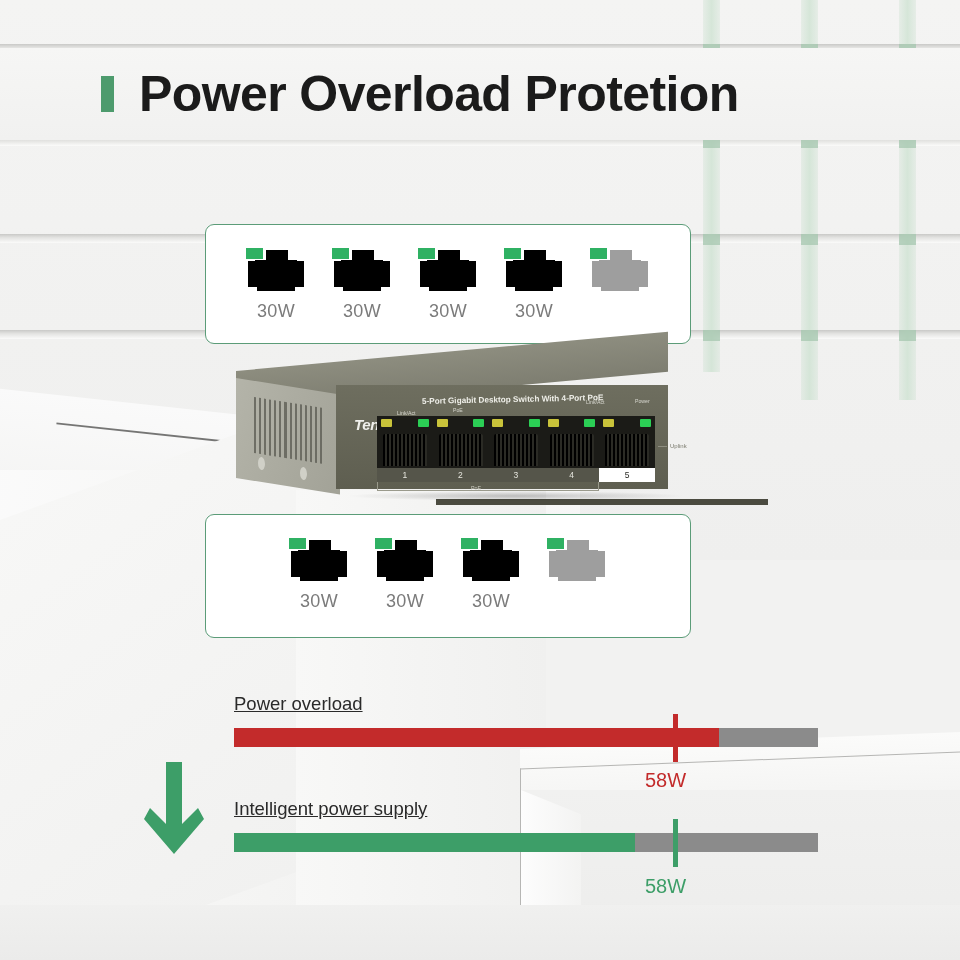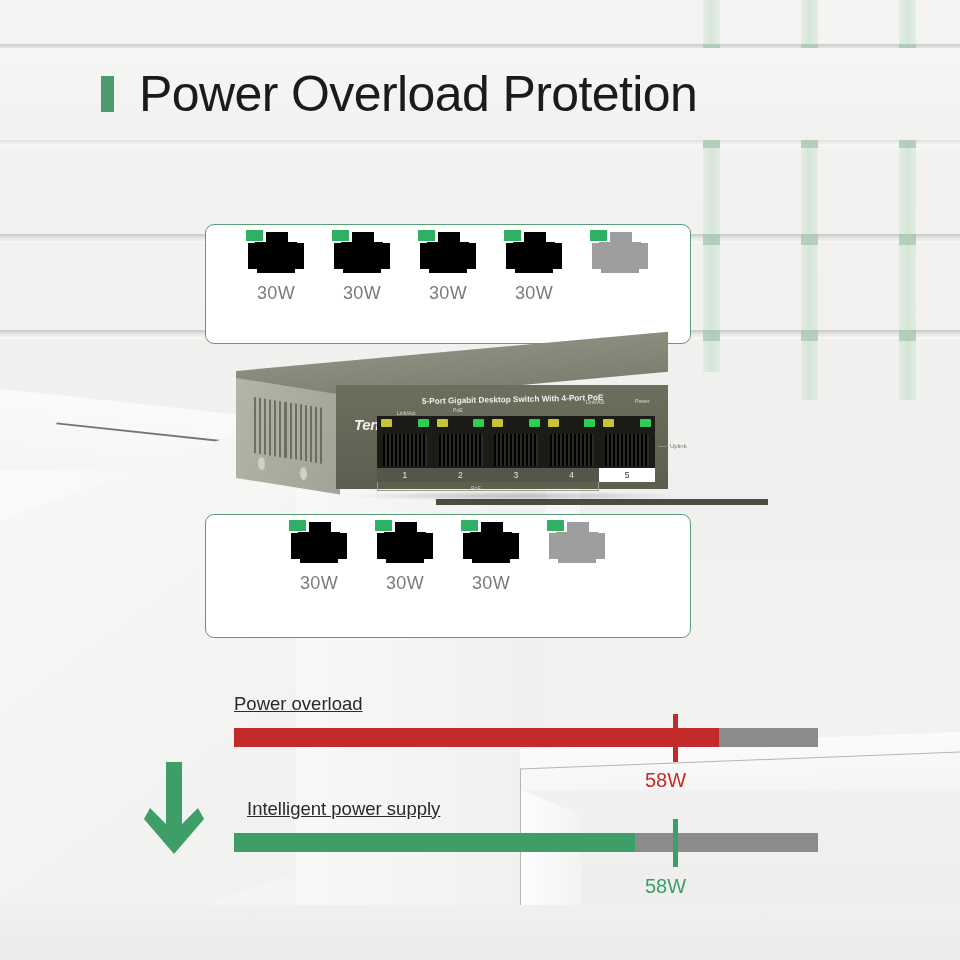--- a/index.html
+++ b/index.html
@@ -93,34 +93,34 @@
   
   .title-band {
     position:absolute; left:0; top:48px; width:960px; height:92px;
     background:linear-gradient(180deg,#f6f6f5 0%,#f1f1f0 100%);
     display:flex; align-items:center;
   }
   .title-mark {
     width:13px; height:36px; background:#4d9b6d; margin-left:101px; flex:none;
   }
   .title-text {
-    margin-left:25px; font-size:50px; font-weight:normal; color:#1b1b1b;
+    margin-left:25px; font-size:50px; font-weight:bold; color:#1b1b1b;
     letter-spacing:-.6px; white-space:nowrap;
   }
 
   
   .panel {
     position:absolute; background:#ffffff;
     border:1.6px solid #5b9c78; border-radius:9px;
     display:flex; align-items:flex-start; justify-content:center;
   }
   .panel.top    { left:205px; top:224px; width:486px; height:120px; }
   .panel.bottom { left:205px; top:514px; width:486px; height:124px; }
 
-  .port-row { display:flex; gap:0; padding-top:4px;justify-content:space-between; }
+  .port-row { display:flex; gap:0; padding-top:22px;justify-content:space-between; }
   .port-cell { width:86px; display:flex; flex-direction:column; align-items:center; }
 
   .jack-wrap { position:relative; width:62px; height:46px; }
   .led {
     position:absolute; left:1px; top:1px; width:17px; height:11px;
     background:#2fb163;
   }
   .jack { position:absolute; left:0; top:0; width:62px; height:46px; }
   .jack .tab {
     position:absolute; left:21px; top:3px; width:22px; height:12px;
@@ -229,21 +229,21 @@
   }
   .sw-shadow {
     position:absolute; left:110px; top:120px; width:340px; height:10px;
     background:radial-gradient(ellipse at center,rgba(0,0,0,.22),rgba(0,0,0,0) 70%);
   }
 
   
   .cmp { position:absolute; left:0; top:0; width:960px; height:960px; }
   .cmp-label { position:absolute; font-size:18.5px; color:#2a2a2a;text-decoration:underline; }
   .cmp-label.l-over { left:234px; top:693px; }
-  .cmp-label.l-intel { left:247px; top:798px; }
+  .cmp-label.l-intel { left:234px; top:798px; }
 
   .bar-track {
     position:absolute; left:234px; height:19px; background:#8b8b8b;
     width:584px;
   }
   .bar-track.t-red   { top:728px; }
   .bar-track.t-green { top:833px; }
   .bar-fill { position:absolute; left:0; top:0; height:19px; }
   .bar-fill.f-red   { background:#c32b2b; width:485px; }
   .bar-fill.f-green { background:#3d9e68; width:401px; }

